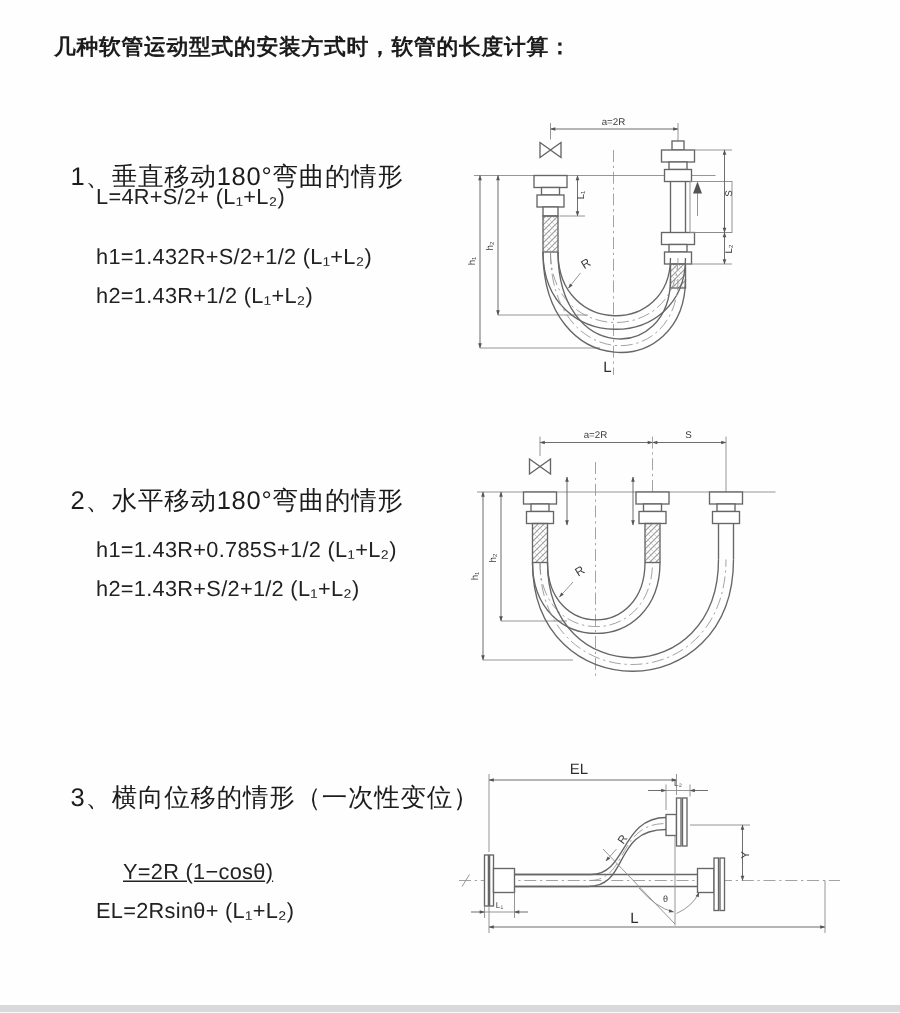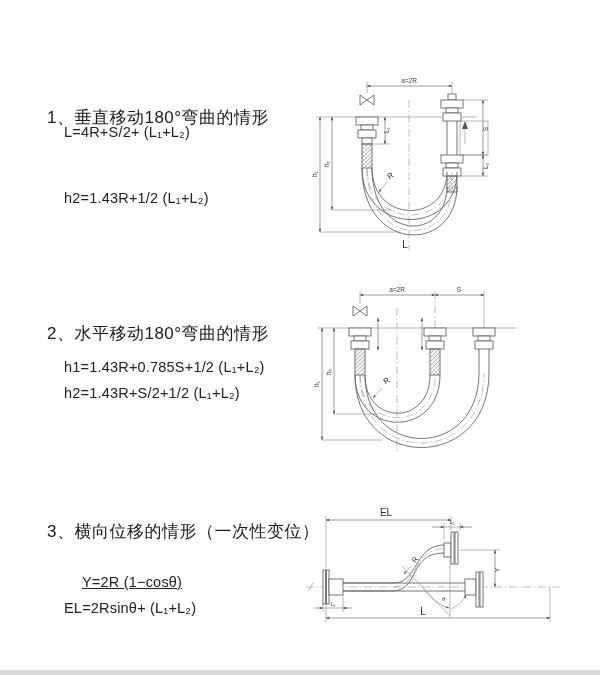--- a/index.html
+++ b/index.html
@@ -31,23 +31,25 @@
       <pattern id="hatch" width="4" height="4" patternUnits="userSpaceOnUse">
         <path d="M0 4 L4 0" stroke="#9a9a9a" stroke-width="0.7"></path>
         <path d="M0 0 L4 4" stroke="#c4c4c4" stroke-width="0.5"></path>
       </pattern>
       <marker id="arr" viewBox="0 0 10 10" refX="9" refY="5" markerWidth="8" markerHeight="5.5" orient="auto-start-reverse">
         <path d="M0 1.6 L10 5 L0 8.4 z" fill="#555"></path>
       </marker>
     </defs>
   </svg>
 
+  <div class="title">几种软管运动型式的安装方式时，软管的长度计算：</div>
 
   <div class="sec-head" style="left:47px;top:106px;">1、垂直移动180°弯曲的情形</div>
   <div class="formula" style="left:64px;top:124px;">L=4R+S/2+ (L₁+L₂)</div>
+  <div class="formula" style="left:64px;top:164px;">h1=1.432R+S/2+1/2 (L₁+L₂)</div>
   <div class="formula" style="left:64px;top:190px;">h2=1.43R+1/2 (L₁+L₂)</div>
 
   <svg class="diag" style="left:312px;top:72px;" width="285" height="185" viewBox="0 0 285 185">
 
     <line x1="4" y1="45" x2="165" y2="45" class="thin"></line>
 
     <line x1="97" y1="28" x2="97" y2="178" class="cl"></line>
 
     <line x1="55" y1="14" x2="140" y2="14" class="dim" marker-start="url(#arr)" marker-end="url(#arr)"></line>
     <line x1="55" y1="10" x2="55" y2="21" class="thin"></line>

